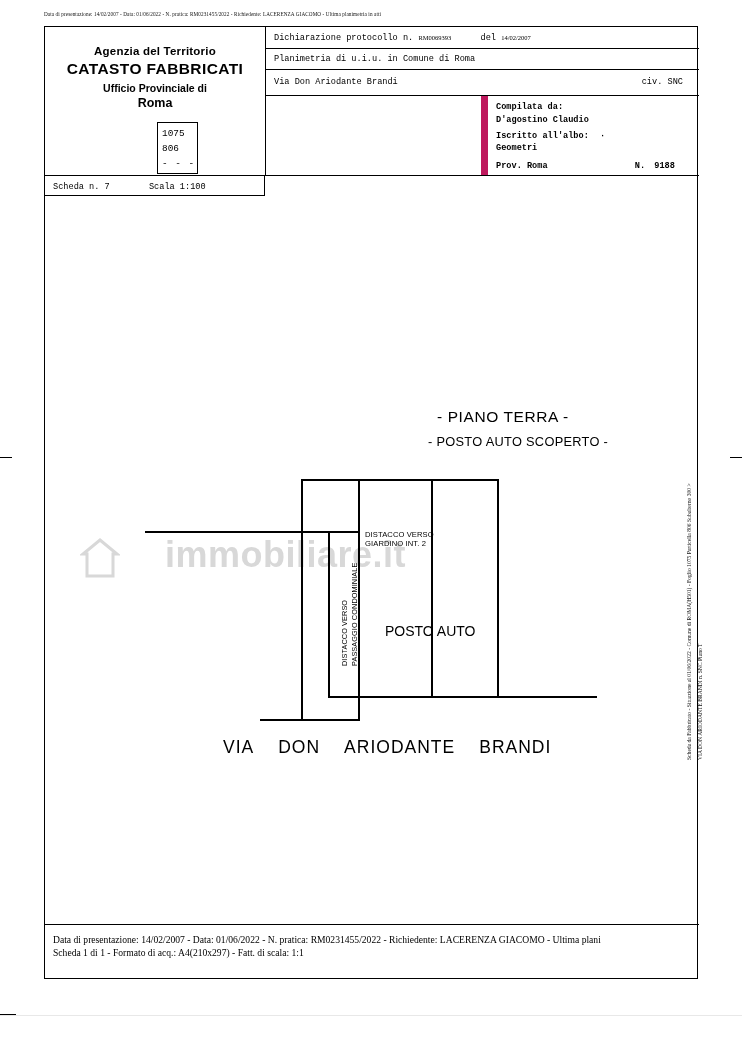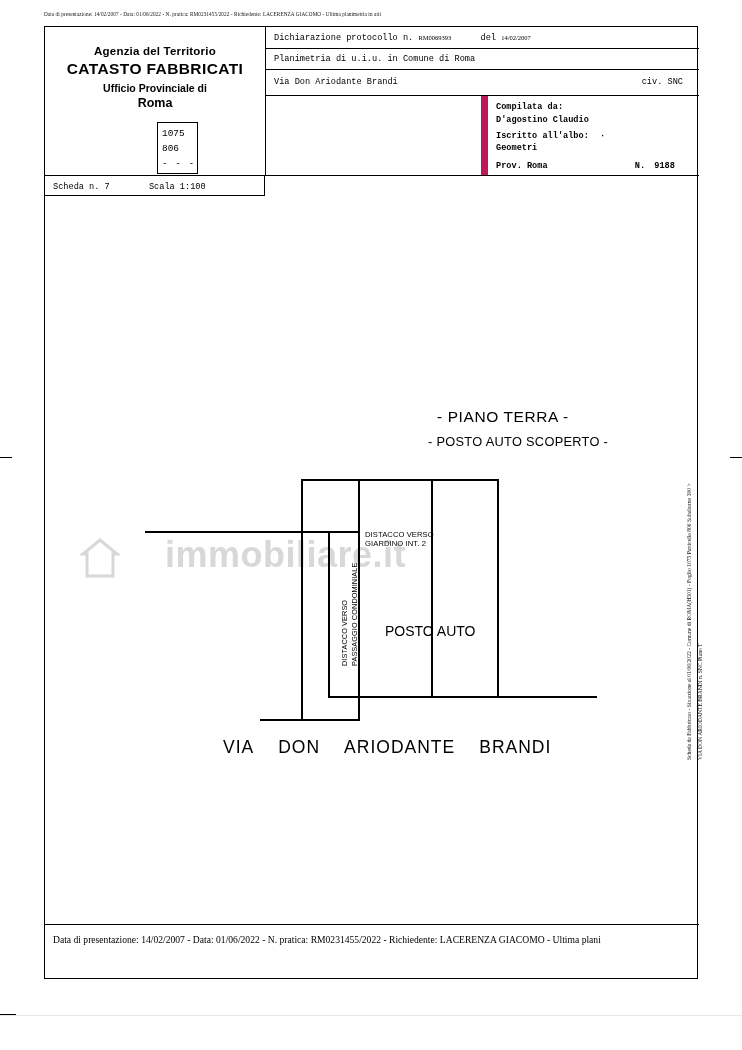--- a/index.html
+++ b/index.html
@@ -435,20 +435,21 @@
       <div class="lbl-posto" style="left:340px; top:427px;">POSTO AUTO</div>
 
       <div class="street">
         <span>VIA</span><span>DON</span><span>ARIODANTE</span><span>BRANDI</span>
       </div>
 
     </div>
 
     <div class="footer">
       <div class="footer-l1">Data di presentazione: 14/02/2007 - Data: 01/06/2022 - N. pratica: RM0231455/2022 - Richiedente: LACERENZA GIACOMO - Ultima plani</div>
+      <div class="footer-l2">Scheda 1 di 1 - Formato di acq.: A4(210x297) - Fatt. di scala: 1:1</div>
     </div>
   </div>
 
   <div class="side-text side-a">Scheda da Fabbricato - Situazione al 01/06/2022 - Comune di ROMA(H501) - Foglio 1075 Particella 806 Subalterno 300 &gt;</div>
   <div class="side-text side-b">VIA DON ARIODANTE BRANDI n. SNC Piano T</div>
 
   <div class="edge-left-bot"></div>
   <div class="edge-left-bot2"></div>
 </div>
 

